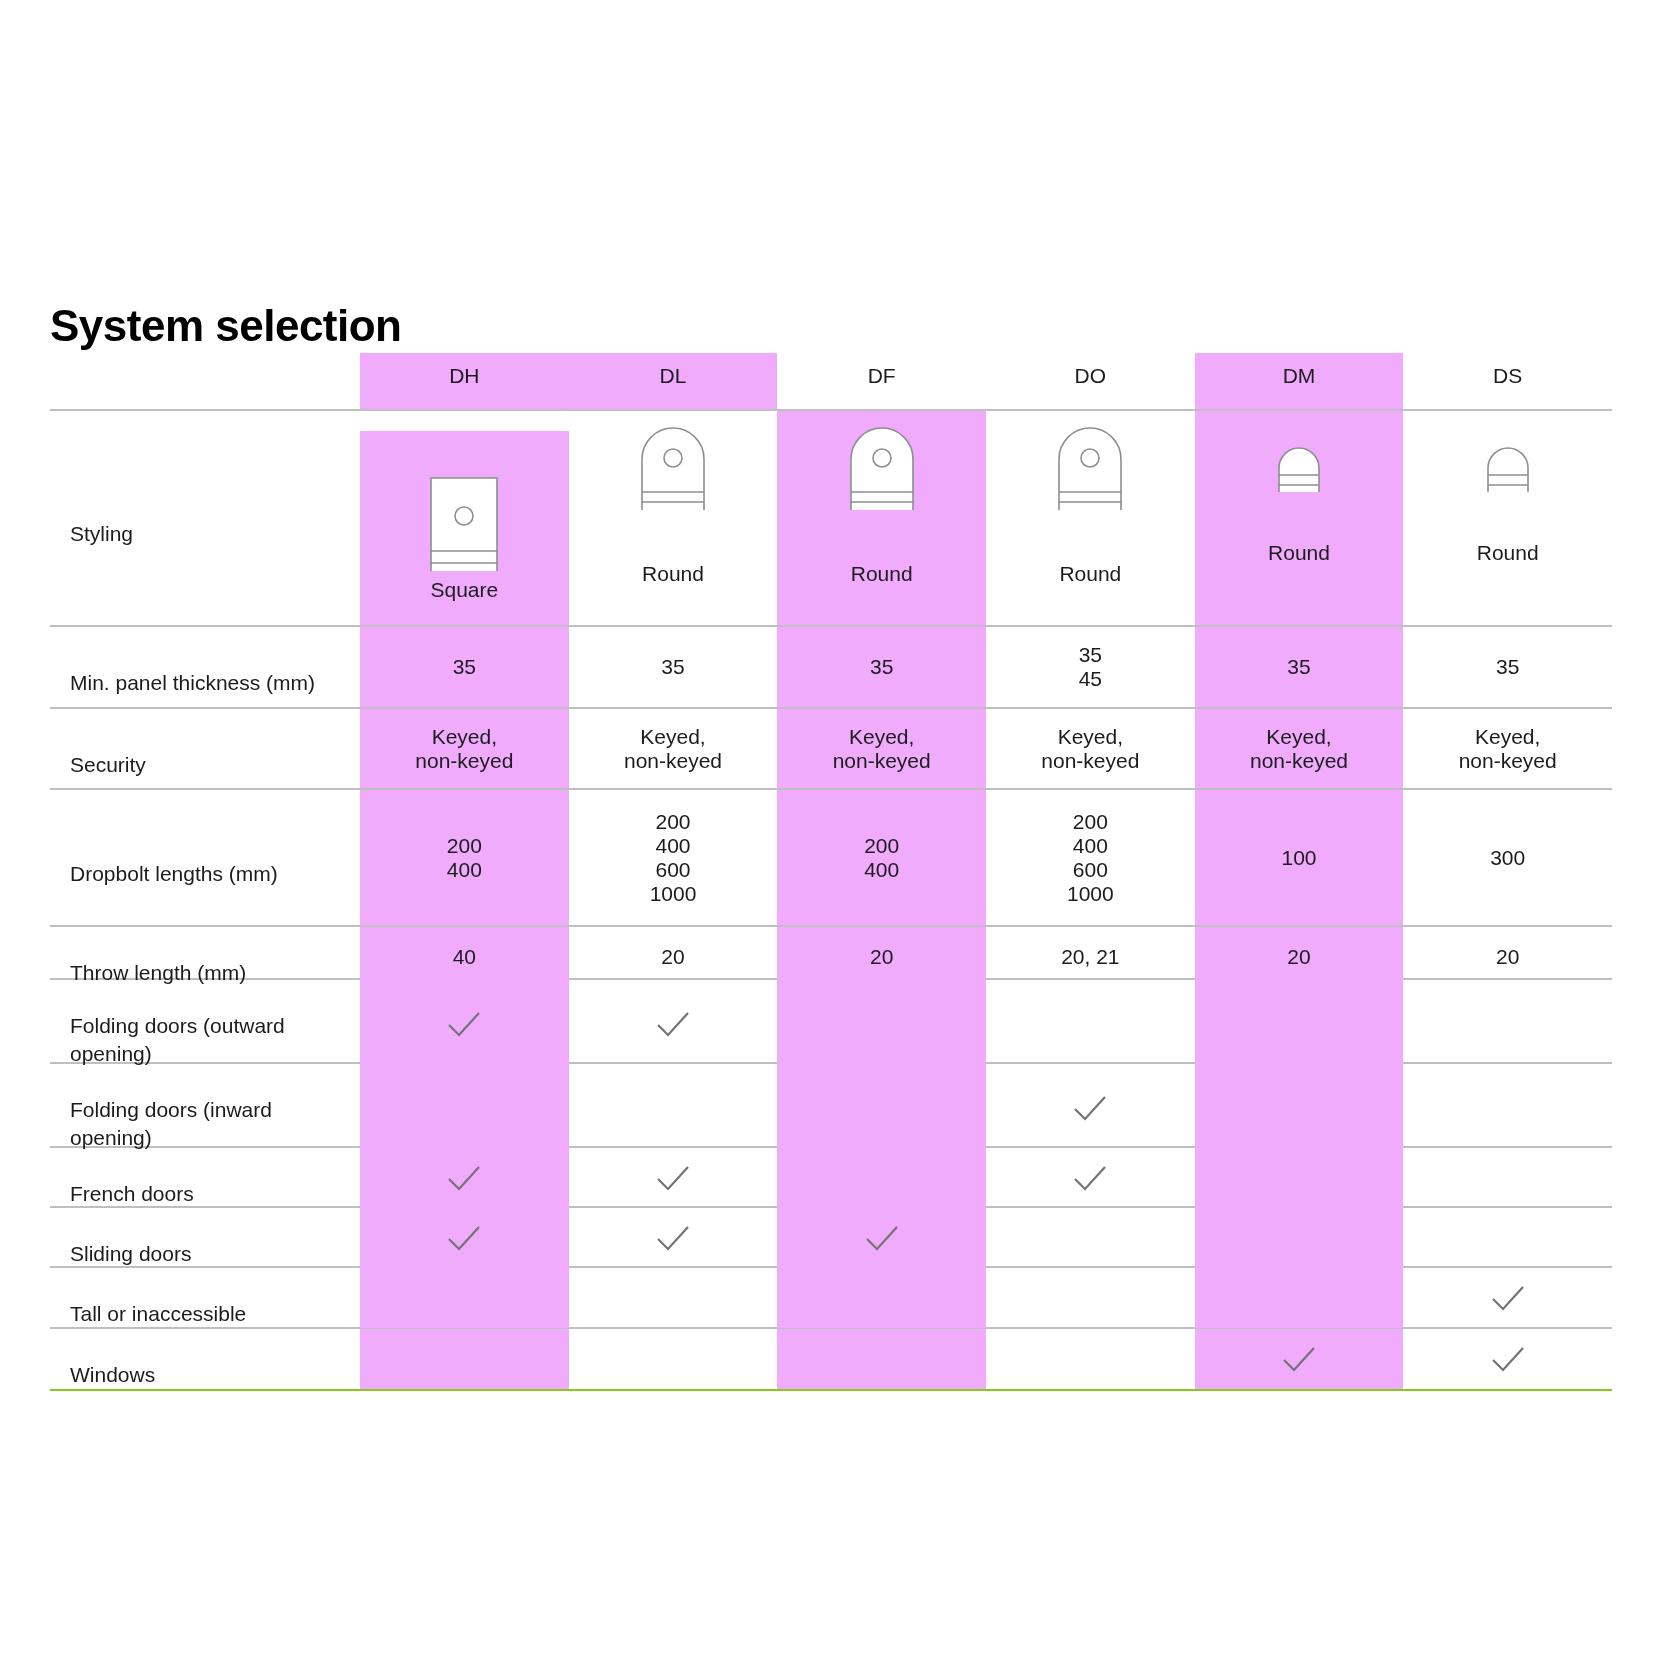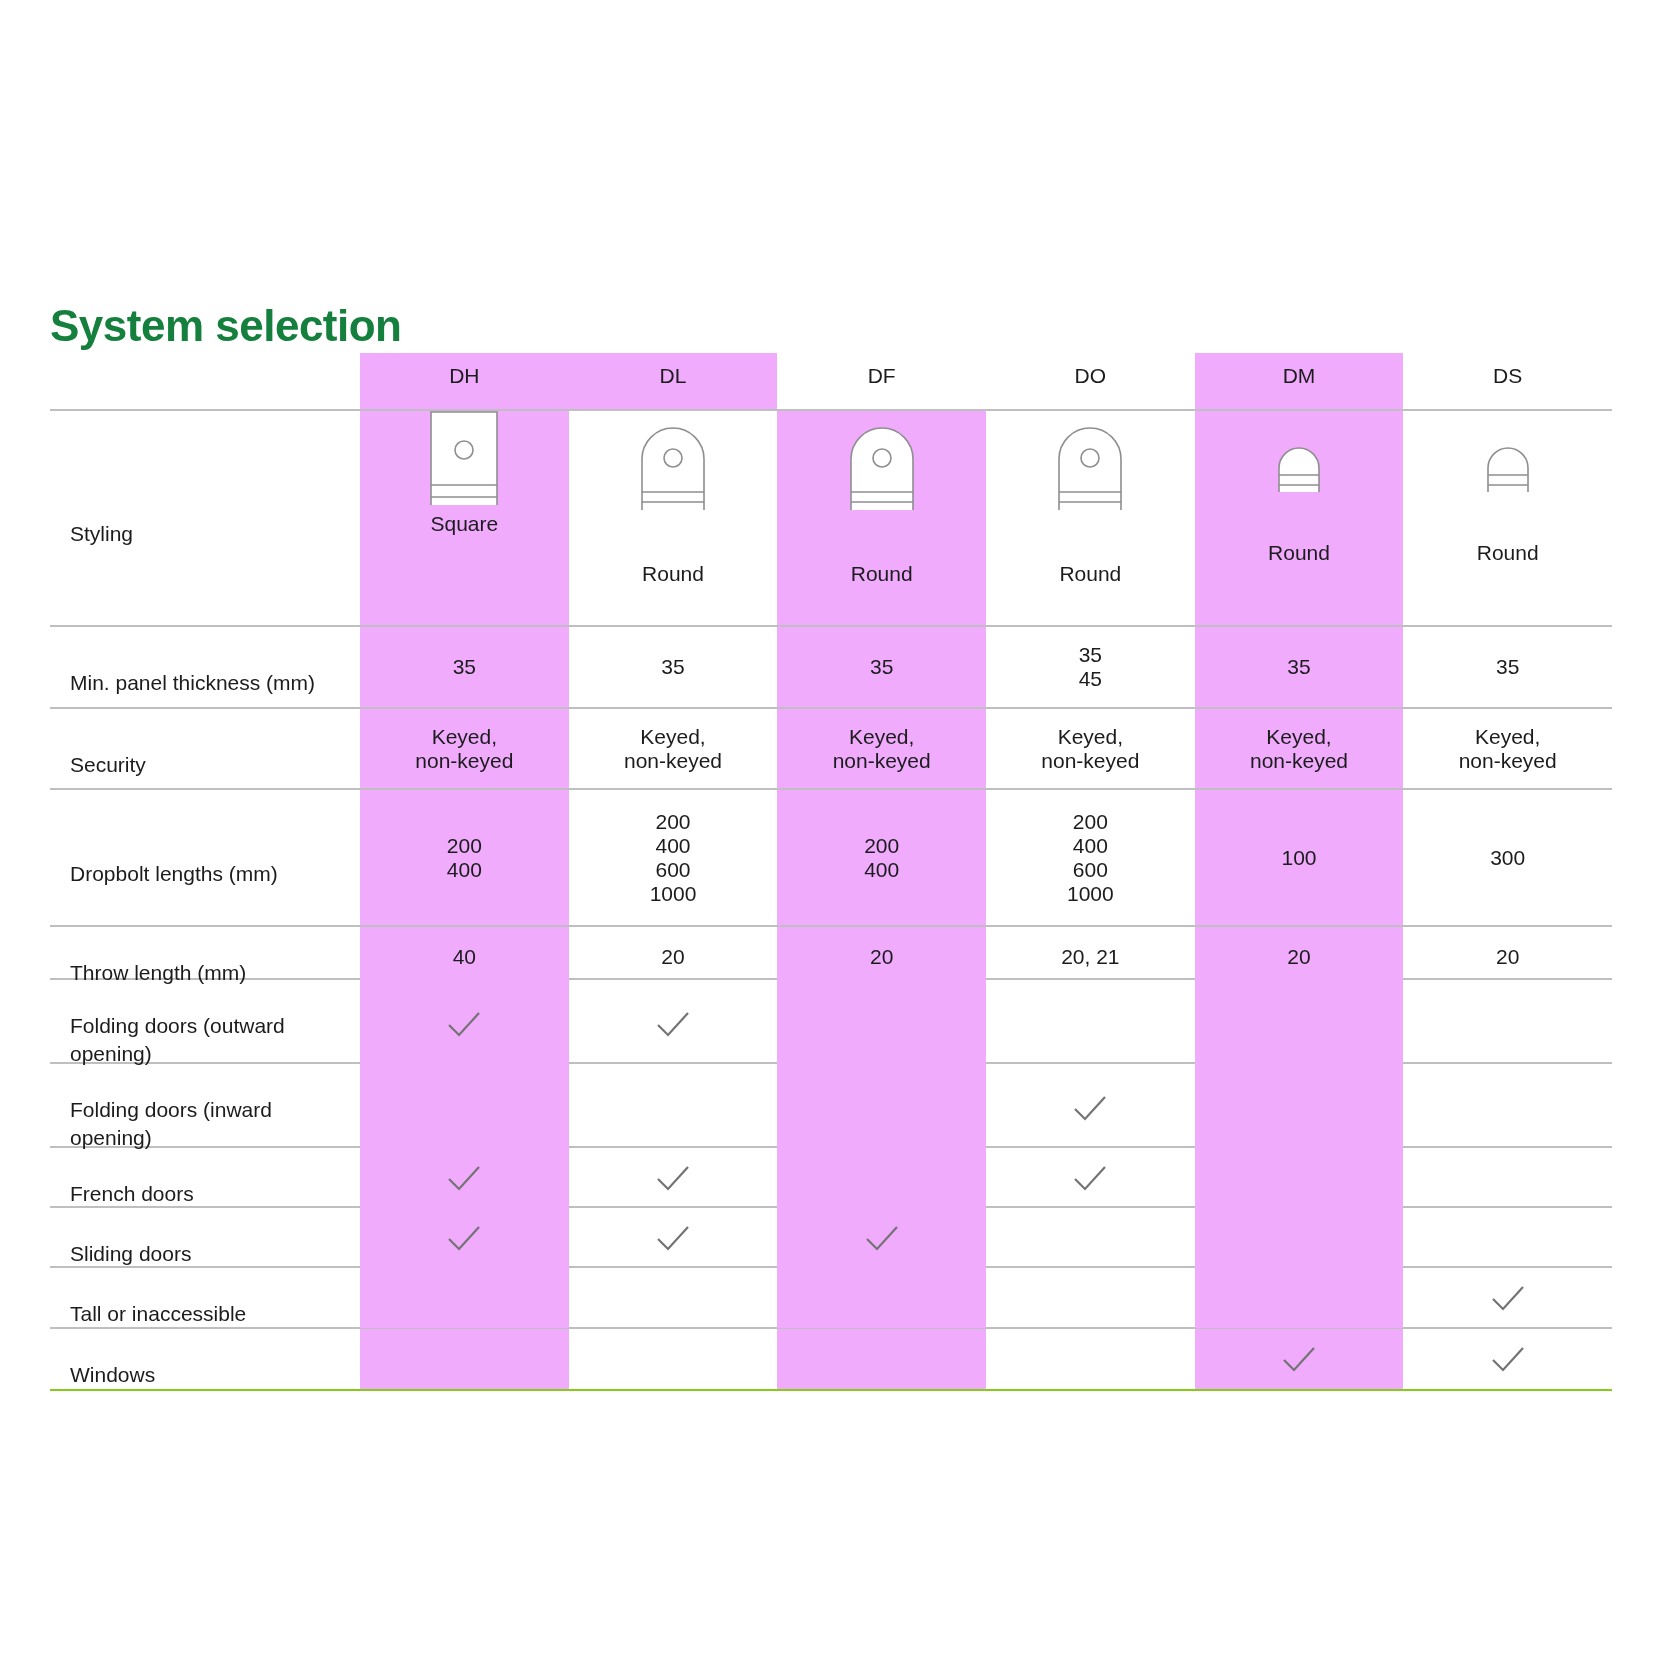--- a/index.html
+++ b/index.html
@@ -7,21 +7,21 @@
     width:1676px;height:1676px;
     background:#ffffff;
     font-family:"Liberation Sans", sans-serif;
     color:#1c1c1e;
     position:relative;
     overflow:hidden;
   }
   .content{position:absolute;left:50px;top:300px;width:1562px;}
   .page-title{
     font-size:44px;line-height:52px;font-weight:700;
-    letter-spacing:-0.5px;margin:0;color:#15803d;
+    letter-spacing:-0.5px;margin:0;color:#000000;
   }
   .table{margin-top:1px;}
   .trow{display:grid;grid-template-columns:310px repeat(6,1fr);}
   .trow.data{border-top:2px solid #bfbfc1;}
   .trow.last{border-bottom:2px solid #84cc16;}
   .tcell{
     display:flex;align-items:center;justify-content:center;
     text-align:center;box-sizing:border-box;
   }
   .tcell.shaded{background:#f0abfc;}
@@ -40,21 +40,21 @@
   .r-dropbolt-lengths{height:135px;}
   .r-throw-length{height:51px;}
   .r-folding-outward{height:82px;}
   .r-folding-inward{height:82px;}
   .r-french-doors{height:58px;}
   .r-sliding-doors{height:58px;}
   .r-tall-inaccessible{height:59px;}
   .r-windows{height:60px;}
   
   .stycell{flex-direction:column;justify-content:flex-start;}
-  .sty-square-large{}
+  .sty-square-large{padding-top:46px;margin-top:20px;}
   .sty-square-large .ilabel{margin-top:5px;}
   .sty-round-large{padding-top:16px;}
   .sty-round-large .ilabel{margin-top:50px;}
   .sty-round-small{padding-top:36px;}
   .sty-round-small .ilabel{margin-top:48px;}
   .ilabel{font-size:21px;line-height:24px;}
   svg{display:block;}
 </style>
 </head>
 <body>

